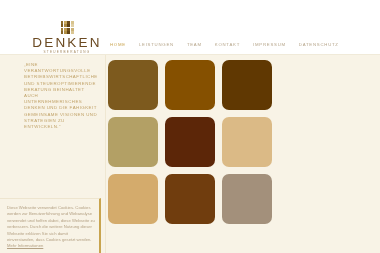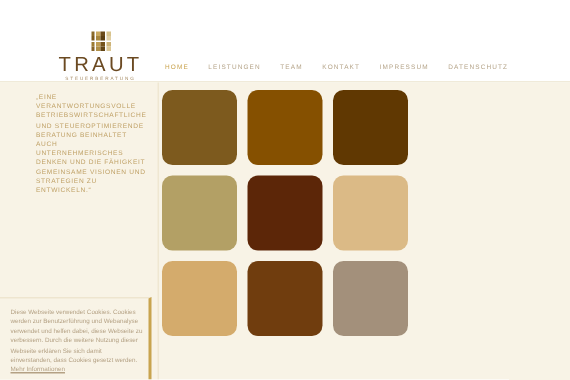--- a/index.html
+++ b/index.html
@@ -167,21 +167,21 @@
           <i style="background: rgb(224, 207, 164);"></i>
           <i style="background: rgb(155, 123, 51);"></i>
           <i style="background: rgb(191, 156, 82);"></i>
           <i style="background: rgb(116, 82, 26);"></i>
           <i style="background: rgb(205, 179, 119);"></i>
           <i style="background: rgb(133, 99, 40);"></i>
           <i style="background: rgb(176, 143, 70);"></i>
           <i style="background: rgb(99, 69, 21);"></i>
           <i style="background: rgb(219, 199, 149);"></i>
         </div>
-      <div class="brand-name">TRAUT</div>
+      <div class="brand-name">DENKEN</div>
       <div class="brand-sub">STEUERBERATUNG</div>
     </div>
 
     <nav class="nav" id="navBar">
         <a href="#" class="active">HOME</a>
         <a href="#">LEISTUNGEN</a>
         <a href="#">TEAM</a>
         <a href="#">KONTAKT</a>
         <a href="#">IMPRESSUM</a>
         <a href="#">DATENSCHUTZ</a>

